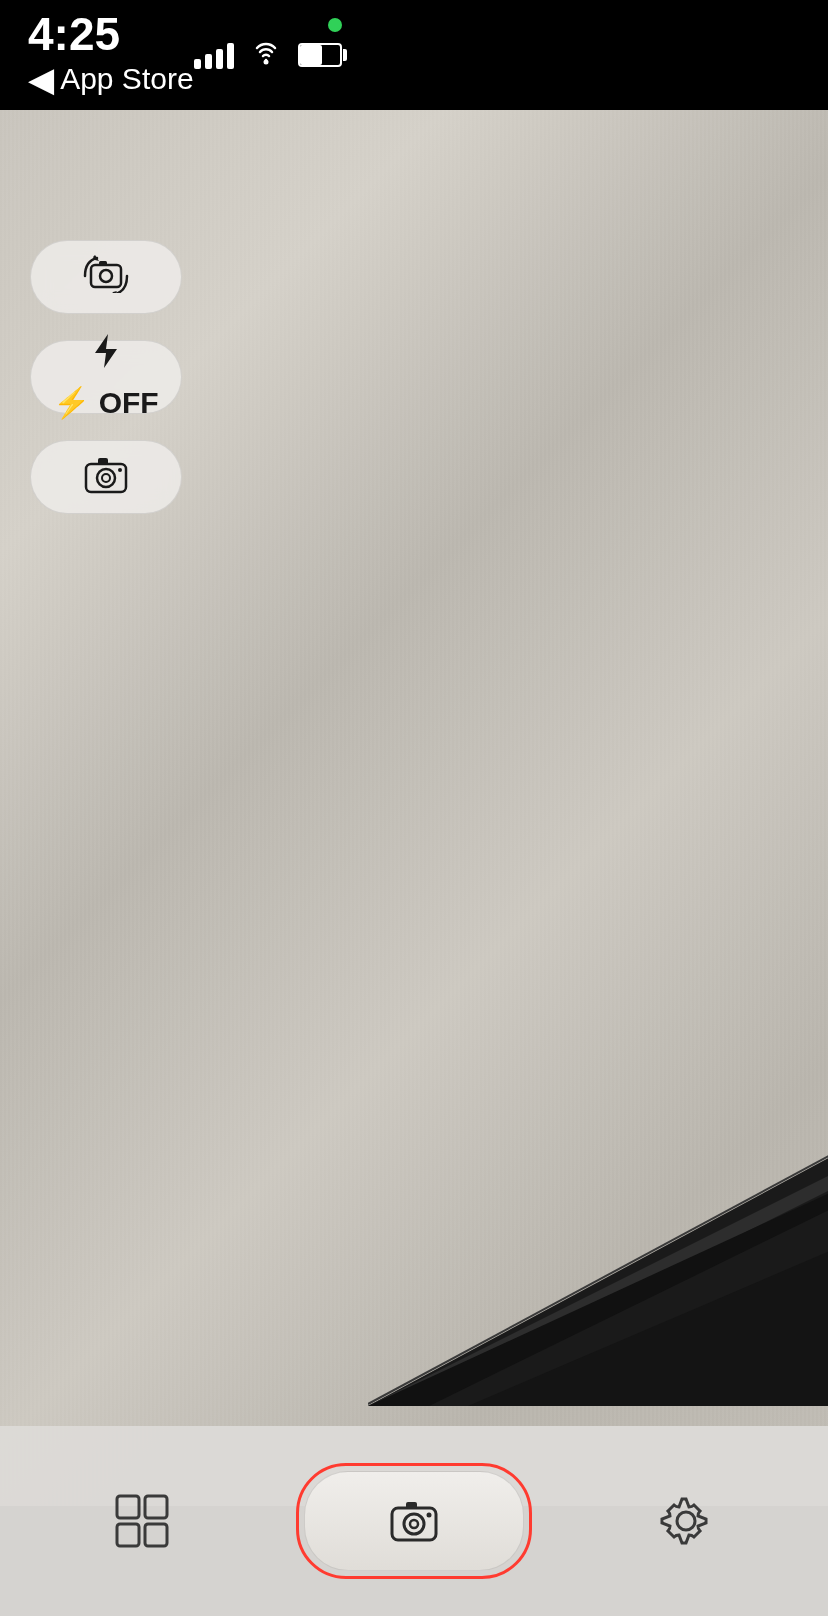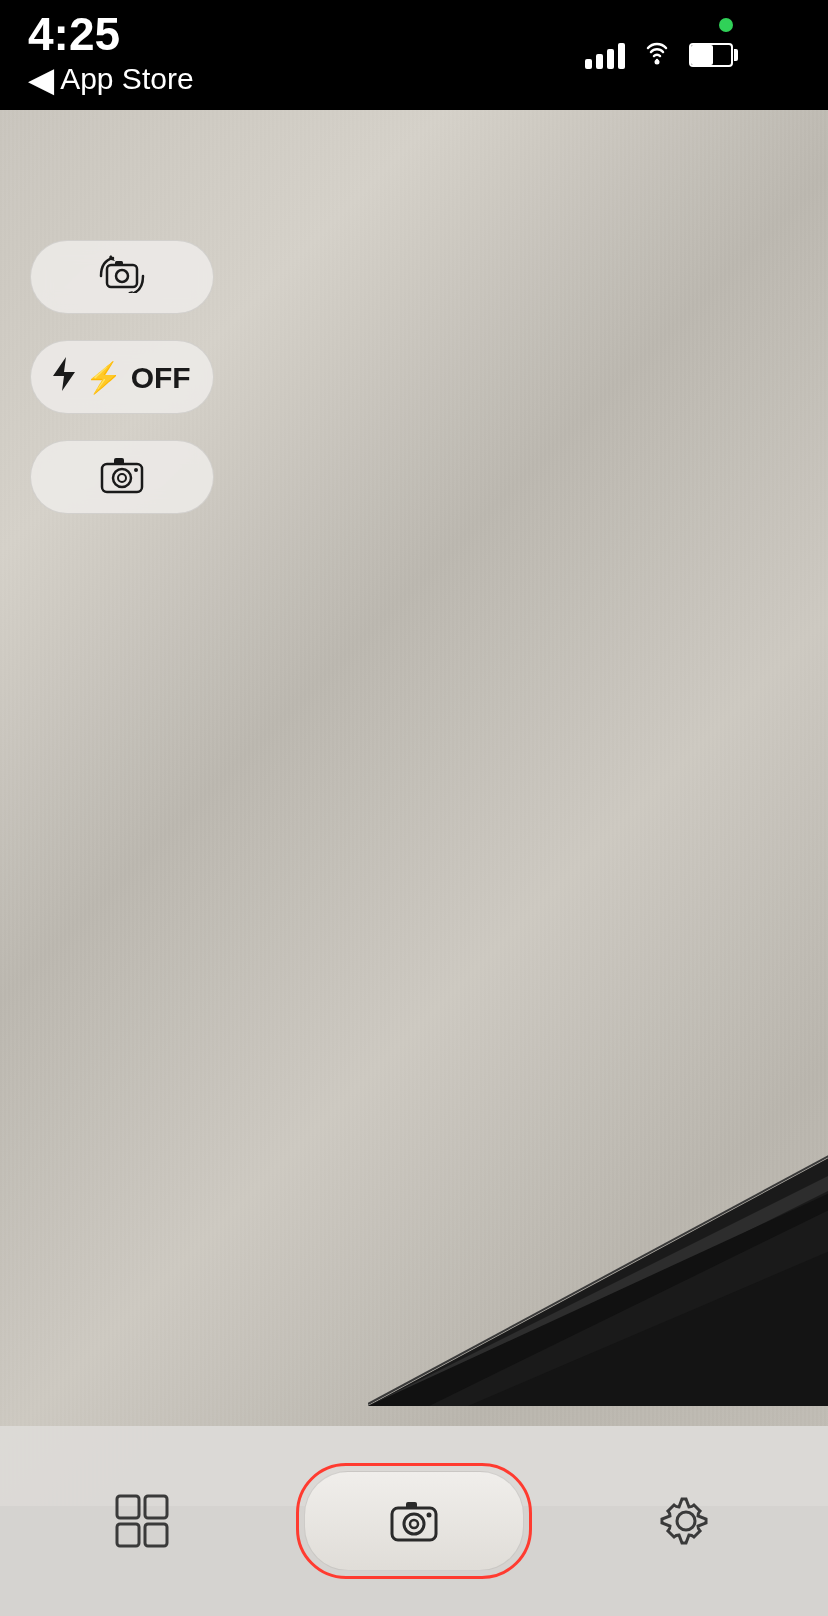--- a/index.html
+++ b/index.html
@@ -18,21 +18,21 @@
     .status-bar {
       position: absolute;
       top: 0;
       left: 0;
       width: 761px;
       height: 110px;
       background: #000;
       z-index: 10;
       display: flex;
       align-items: center;
-      justify-content: space-between;
+      justify-content: flex-start;
       padding: 0 28px;
     }
 
     .status-left {
       display: flex;
       flex-direction: column;
       gap: 2px;
     }
 
     .status-time {
@@ -196,20 +196,21 @@
       border-radius: 40px;
       height: 74px;
       min-width: 150px;
       padding: 0 22px;
       display: flex;
       align-items: center;
       justify-content: center;
       gap: 10px;
       cursor: pointer;
       backdrop-filter: blur(10px);
+      flex-direction: column;
     }
 
     .ctrl-btn-icon {
       font-size: 30px;
       color: #1a1a1a;
     }
 
     .ctrl-btn-text {
       font-size: 30px;
       font-weight: 600;

